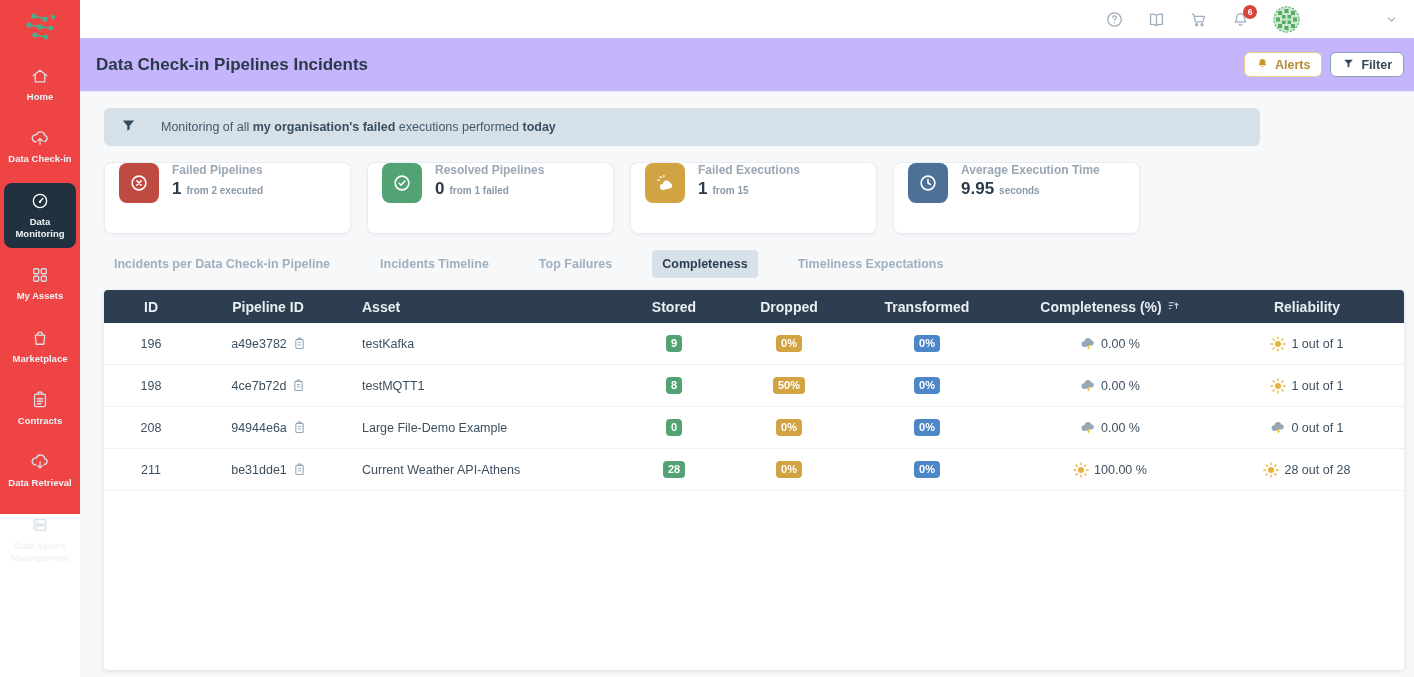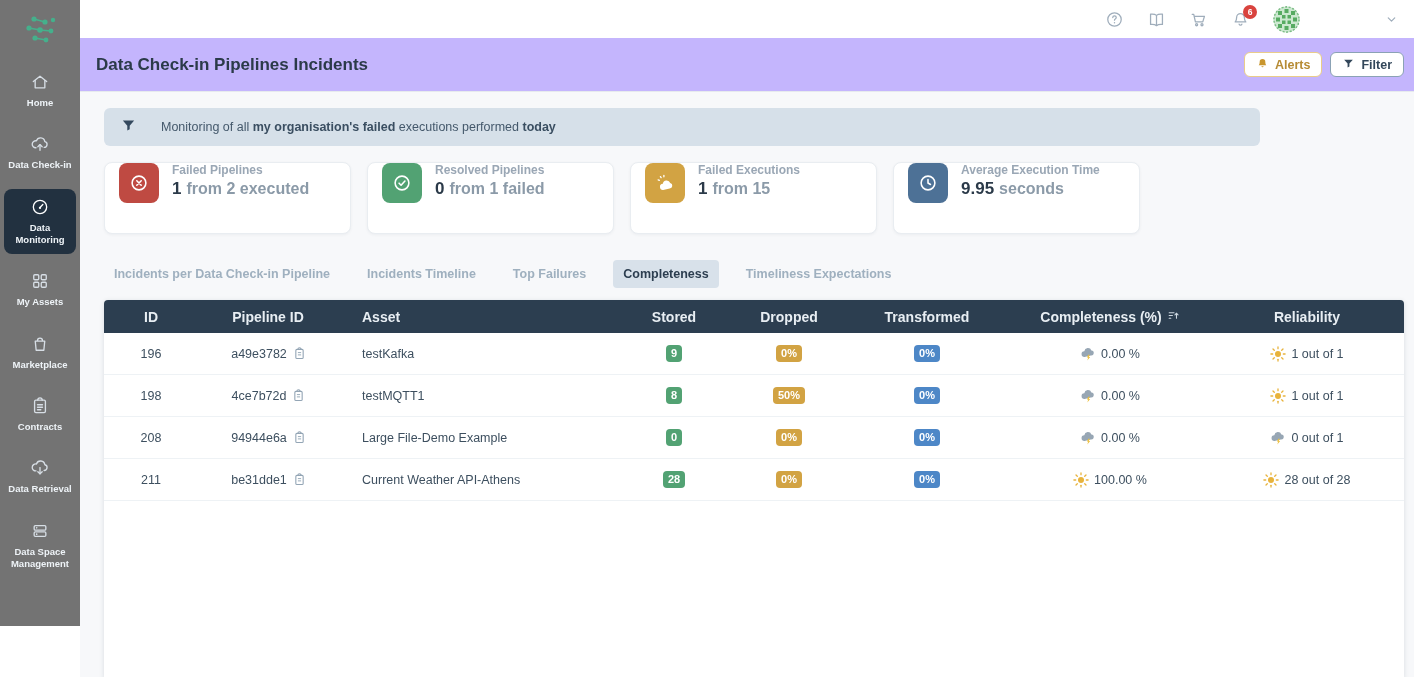--- a/index.html
+++ b/index.html
@@ -1,20 +1,20 @@
 <!DOCTYPE html>
 <html><head>
 <meta charset="utf-8">
 <style>
   * { margin:0; padding:0; box-sizing:border-box; }
   html,body { width:1414px; height:677px; overflow:hidden; background:#fff;
     font-family:"Liberation Sans","DejaVu Sans",sans-serif; }
 
   
-  .sidebar { position:fixed; left:0; top:0; width:80px; height:626px; background:#737373; z-index:10;
+  .sidebar { position:fixed; left:0; top:0; width:80px; height:514px; background:#ef4444; z-index:10;
     display:flex; flex-direction:column; align-items:center; }
   .logo { margin-top:8px; height:42px; display:flex; align-items:center; justify-content:center; }
   .nav { margin-top:14px; display:flex; flex-direction:column; gap:9px; width:100%; }
   .nav-item { display:flex; flex-direction:column; align-items:center; padding:8px 2px; margin:0 4px;
     border-radius:8px; cursor:pointer; }
   .nav-item.active { background:#223140; }
   .nav-label { margin-top:5px; color:#eef3f7; font-size:9.5px; font-weight:bold; text-align:center;
     line-height:1.3; width:70px; }
   .nav-icon svg { display:block; }
 
@@ -48,23 +48,23 @@
 
   .cards { margin-top:16px; display:flex; gap:16px; }
   .card { width:247px; height:72px; background:#fff; border:1px solid #e9edf1; border-radius:8px;
     box-shadow:0 1px 3px rgba(44,62,80,.06); display:flex; align-items:flex-start; padding:0 14px; gap:13px; }
   .card-icon { width:40px; height:40px; border-radius:8px; display:flex; align-items:center; justify-content:center; flex:none; }
   .ci-red { background:#bf4a42; } .ci-green { background:#52a273; }
   .ci-amber { background:#d2a343; } .ci-blue { background:#4d7196; }
   .card-label { font-size:12px; font-weight:bold; color:#9aa7b5; }
   .card-value-row { margin-top:2px; display:flex; align-items:baseline; gap:5px; }
   .card-value { font-size:17px; font-weight:bold; color:#2b3a49; }
-  .card-suffix { font-size:16px; font-weight:bold; color:#8b9aa8; }
-
-  .tabs { margin-top:26px; display:flex; gap:17px; align-items:flex-start; }
+  .card-suffix { font-size:10px; font-weight:bold; color:#8b9aa8; }
+
+  .tabs { margin-top:16px; display:flex; gap:30px; align-items:flex-start; }
   .tab { font-size:12.5px; font-weight:bold; color:#9fb0bf; padding:7px 10px; border-radius:4px; cursor:pointer; }
   .tab.active { background:#d8e1ea; color:#2c3e50; }
 
   
   .table-card { margin-top:12px; width:1300px; height:380px; background:#fff; border-radius:4px;
     box-shadow:0 1px 5px rgba(44,62,80,.14); overflow:hidden; }
   .grid-cols { display:grid; grid-template-columns:94px 140px 276px 120px 110px 166px 200px 1fr; }
   .thead { background:#2c3e50; height:33px; align-items:center; }
   .th { color:#e8eef3; font-size:14px; font-weight:bold; text-align:center; display:flex;
     align-items:center; justify-content:center; gap:5px; }

